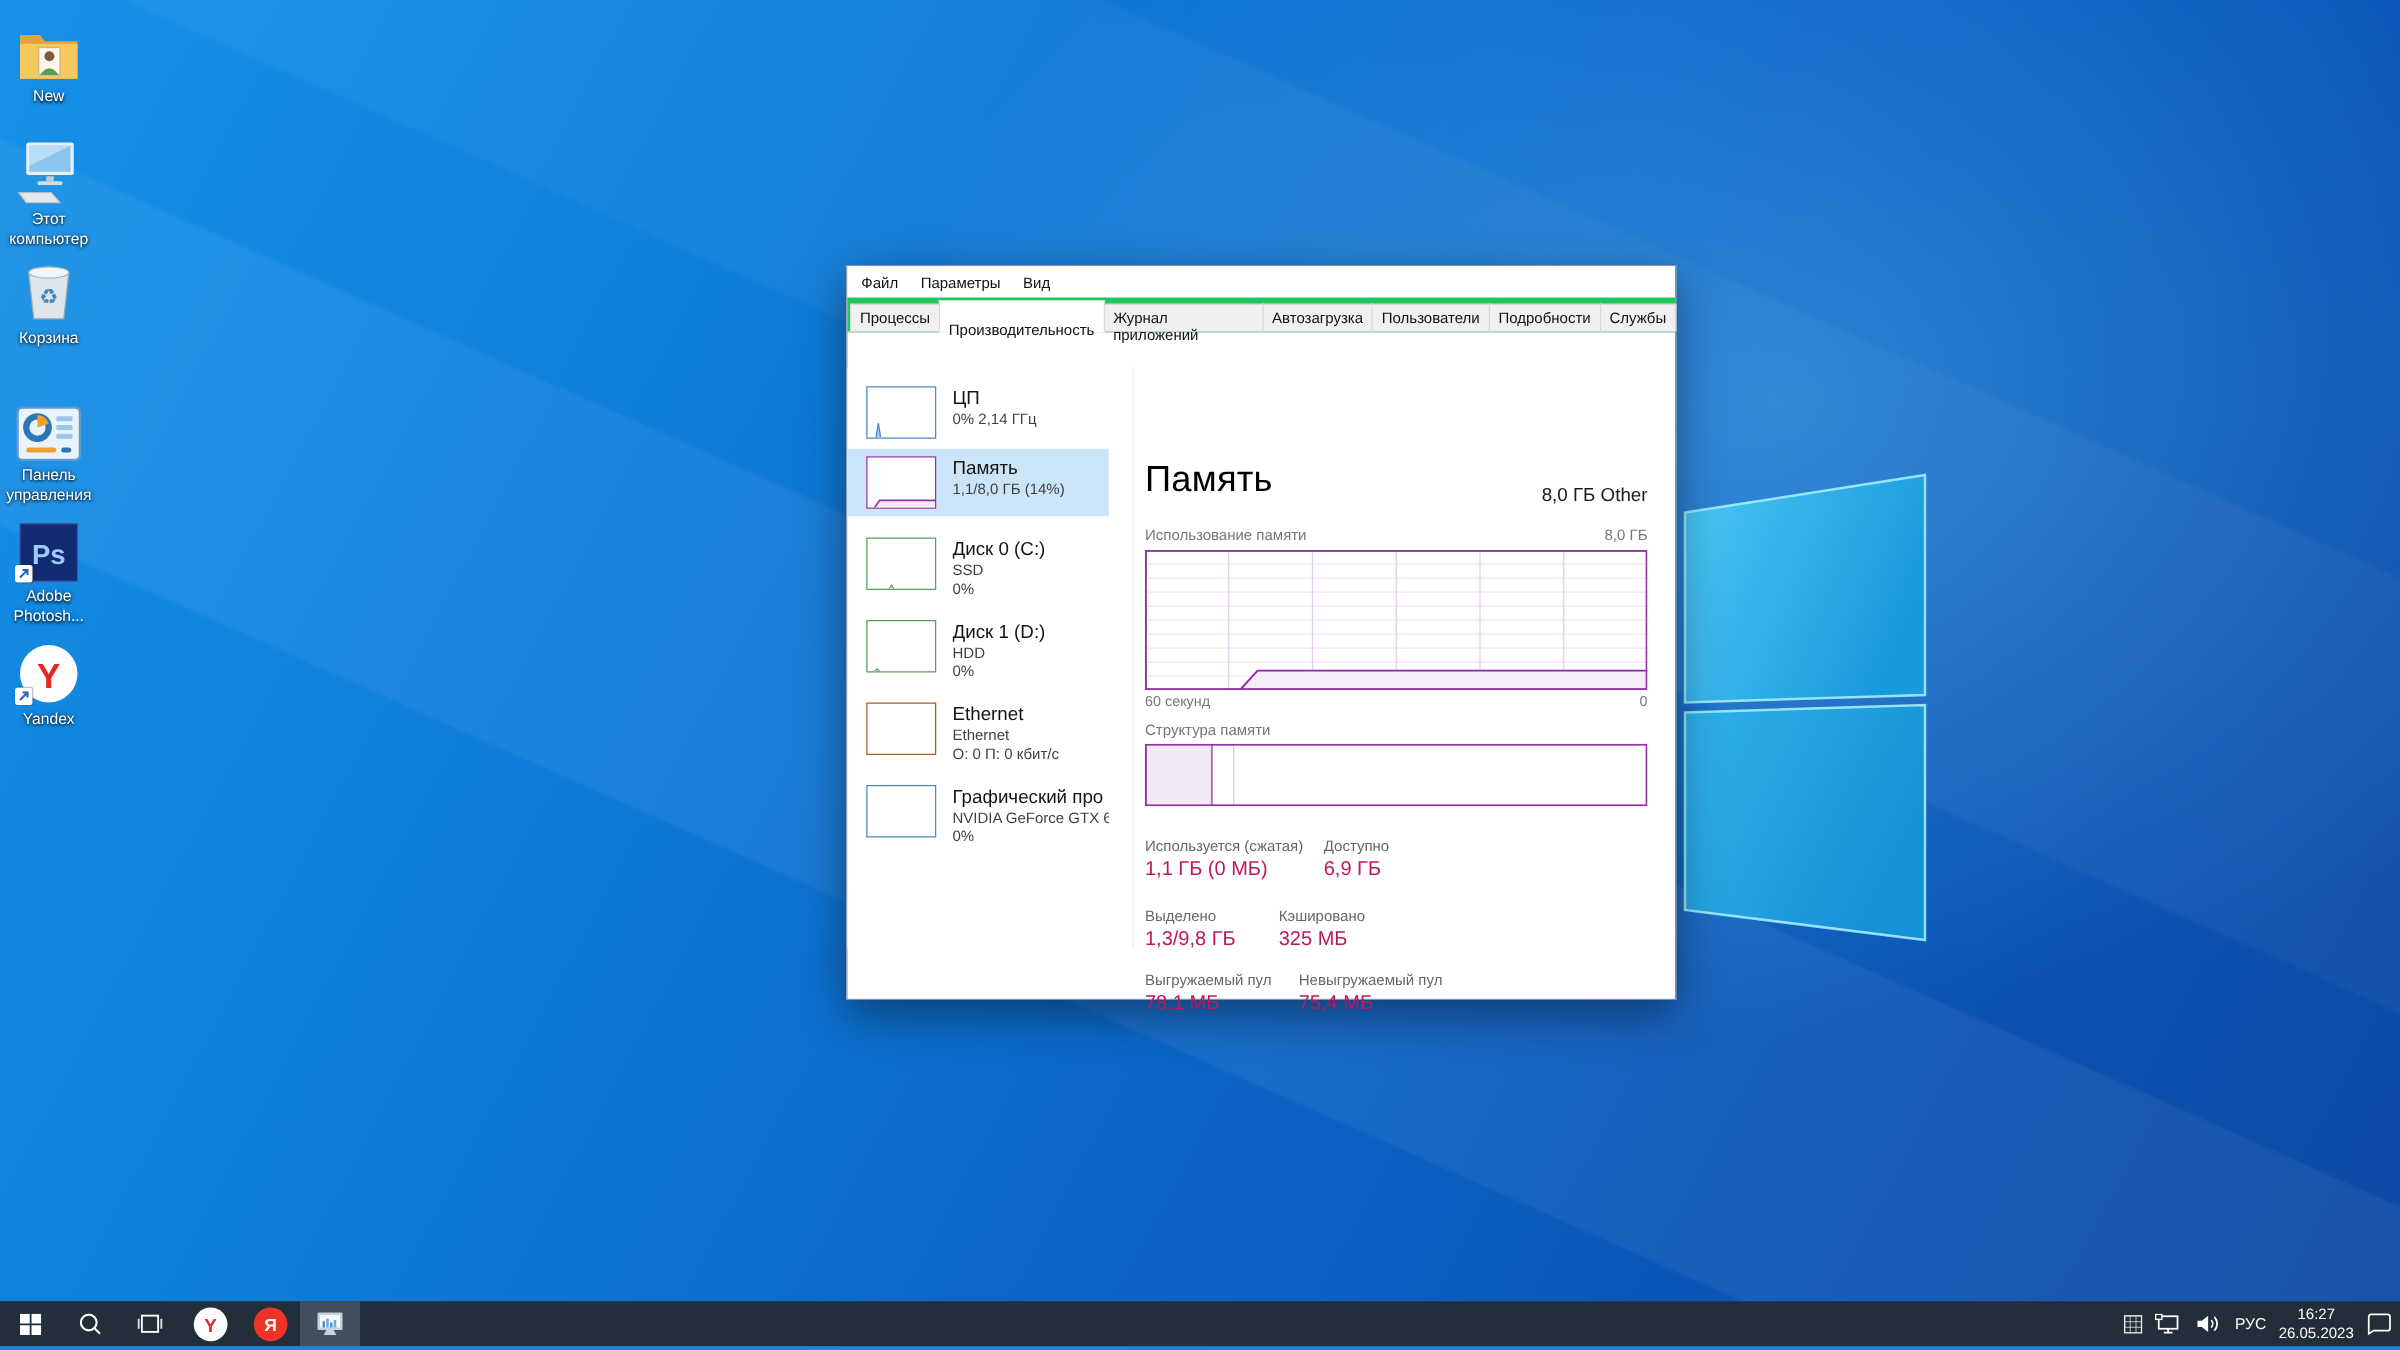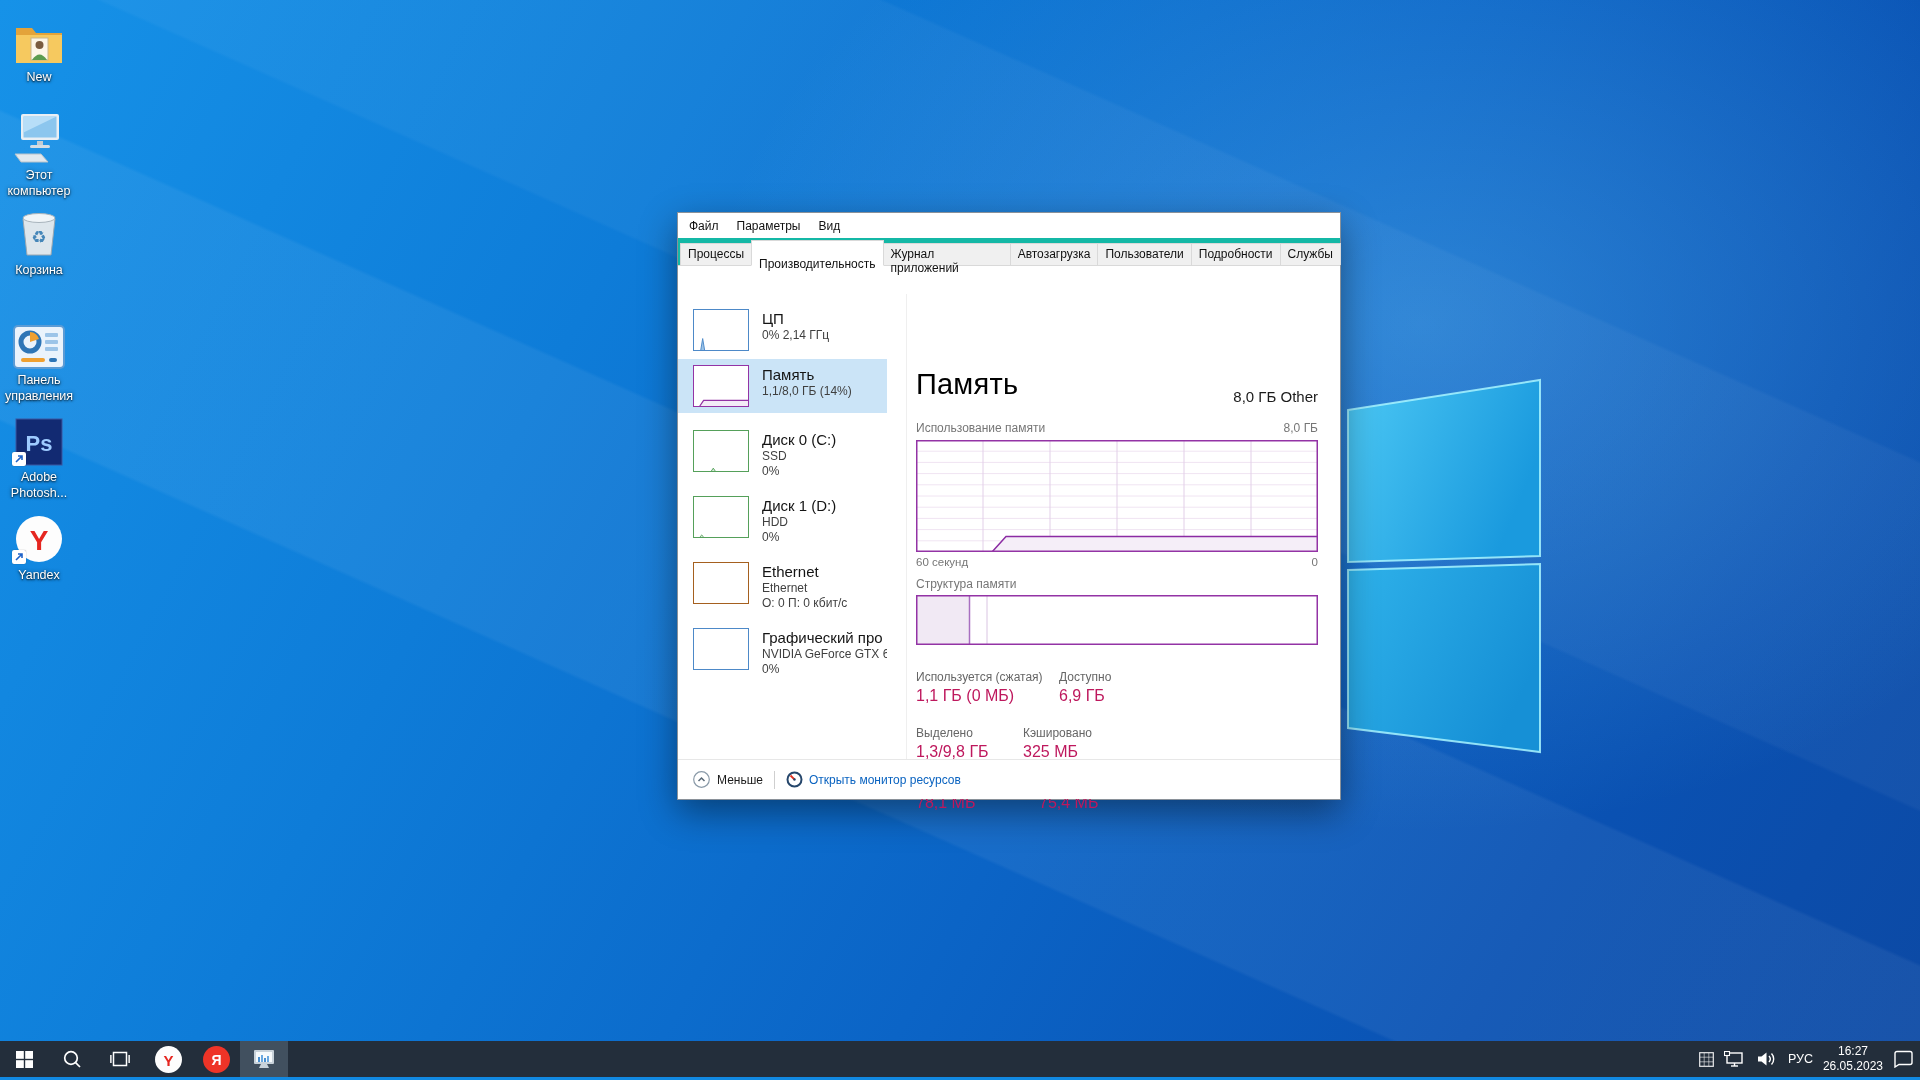--- a/index.html
+++ b/index.html
@@ -26,21 +26,21 @@
     border-radius:2px; box-shadow:0 0 1px rgba(0,0,0,.5); display:flex; align-items:center; justify-content:center; }
 
   
   .tm-window { position:absolute; left:677px; top:212px; width:664px; height:588px;
     background:#fff; border:1px solid #8a9199; box-shadow:0 12px 34px rgba(0,0,0,.42); }
   .titlebar { height:28px; display:flex; align-items:center; padding-left:8px; background:#fff; }
   .titlebar .t-title { font-size:12px; color:#111; margin-left:6px; flex:1; }
   .cap-btn { width:46px; height:28px; display:flex; align-items:center; justify-content:center; }
   .menubar { height:25px; display:flex; align-items:center; background:#fff; padding-left:2px; }
   .menu-item { font-size:12px; color:#111; padding:4px 9px; }
-  .tabstrip { height:28px; background:#14b8a6; border-bottom:1px solid #d9d9d9; padding-left:2px; display:flex; align-items:flex-end; position:relative; }
+  .tabstrip { height:28px; background:#22c55e; border-bottom:1px solid #d9d9d9; padding-left:2px; display:flex; align-items:flex-end; position:relative; }
   .tab { font-size:12px; color:#111; background:#f0f0f0; border:1px solid #d9d9d9; border-bottom:none;
     padding:3px 7px 4px; margin-right:-1px; height:22px; }
   .tab.active { background:#fff; height:26px; padding-top:16px; position:relative; z-index:2; margin-bottom:-1px; border-bottom:1px solid #fff; }
 
   .content { position:absolute; left:0; top:81px; right:0; bottom:40px; background:#fff; }
 
   
   .sidebar { position:absolute; left:0; top:0; width:229px; height:100%; border-right:1px solid #efefef; }
   .side-item { position:absolute; left:0; width:209px; display:flex; gap:13px; padding:6px 0 6px 15px; cursor:default; }
   .side-item.selected { background:#cbe4f7; }
@@ -327,38 +327,20 @@
         <span class="stat-val" style="top:449px;left:107px">325 МБ</span>
 
         <span class="stat-lbl" style="top:483px;left:0">Выгружаемый пул</span>
         <span class="stat-lbl" style="top:483px;left:123px">Невыгружаемый пул</span>
         <span class="stat-val" style="top:500px;left:0">78,1 МБ</span>
         <span class="stat-val" style="top:500px;left:123px">75,4 МБ</span>
 
       </div>
     </div>
 
-    <div class="win-footer">
-      <span class="less-btn">
-        <svg width="17" height="17" viewBox="0 0 17 17">
-          <circle cx="8.5" cy="8.5" r="7.8" fill="none" stroke="#8a9aa8" stroke-width="1.2"></circle>
-          <polyline points="5.5,10 8.5,7 11.5,10" fill="none" stroke="#5a6a78" stroke-width="1.5"></polyline>
-        </svg>
-        <span>Меньше</span>
-      </span>
-      <span class="v-div"></span>
-      <a class="resmon">
-        <svg width="17" height="17" viewBox="0 0 17 17">
-          <circle cx="8.5" cy="8.5" r="7" fill="#fff" stroke="#25466b" stroke-width="2"></circle>
-          <line x1="8.5" y1="8.5" x2="4.5" y2="4.5" stroke="#e03020" stroke-width="1.8"></line>
-          <circle cx="8.5" cy="8.5" r="1.2" fill="#25466b"></circle>
-        </svg>
-        <span>Открыть монитор ресурсов</span>
-      </a>
-    </div>
   </div>
 
   <div class="taskbar">
     <div class="tb-btn">
       <svg width="17" height="17" viewBox="0 0 17 17">
         <rect x="0" y="0" width="7.8" height="7.8" fill="#fff"></rect>
           <rect x="9.2" y="0" width="7.8" height="7.8" fill="#fff"></rect>
         <rect x="0" y="9.2" width="7.8" height="7.8" fill="#fff"></rect>
           <rect x="9.2" y="9.2" width="7.8" height="7.8" fill="#fff"></rect>
       </svg>

